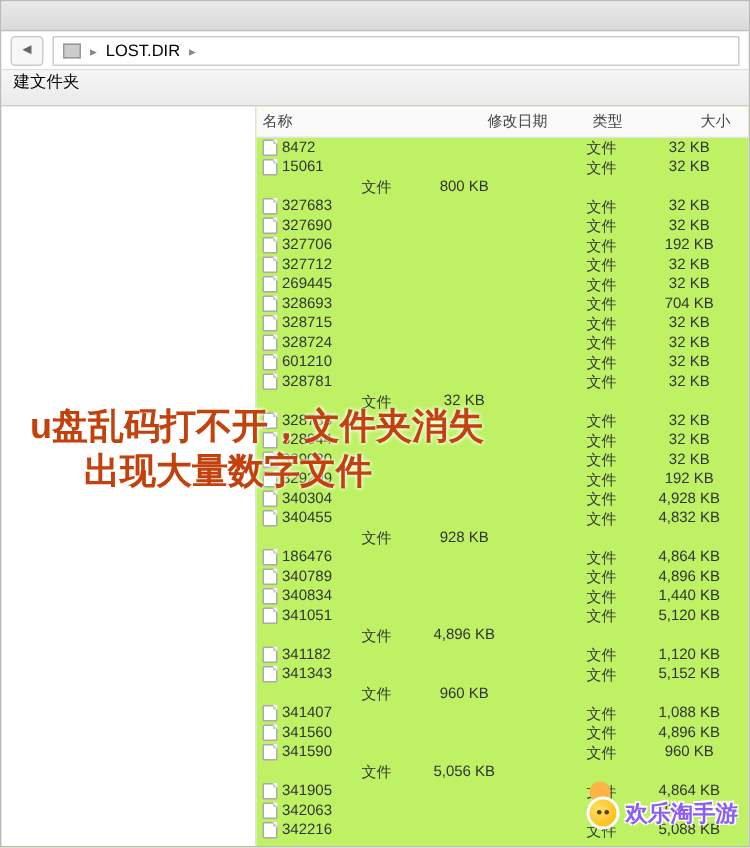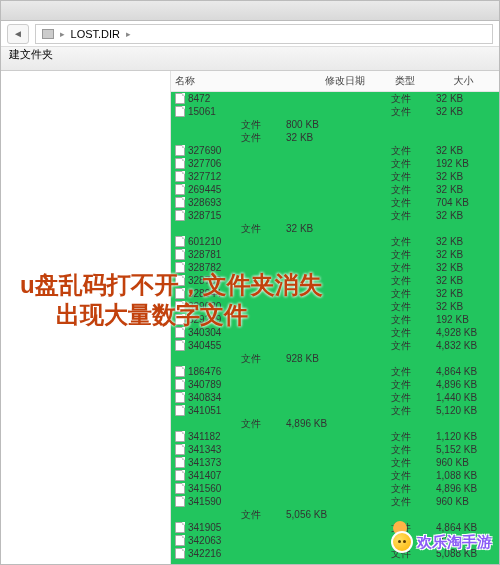--- a/index.html
+++ b/index.html
@@ -66,50 +66,50 @@
   display: flex;
   overflow: hidden;
 }
 .sidebar {
   width: 170px;
   border-right: 1px solid #e0e0e0;
   background: #fff;
 }
 .filelist {
   flex: 1;
-  background: #22c55e;
+  background: #bef264;
   display: flex;
   flex-direction: column;
   font-size: 10px;
 }
 .columns {
   display: flex;
   padding: 3px 0;
   border-bottom: 1px solid #e4e4e4;
   color: #444;
   background: #fafafa;
 }
 .columns > div { padding: 0 4px; }
 .col-name { width: 150px; }
 .col-date { width: 70px; }
 .col-type { width: 45px; }
-.col-size { width: 55px; text-align: center; }
+.col-size { width: 55px; text-align: right; }
 .rows {
   flex: 1;
   overflow: hidden;
 }
 .row {
   display: flex;
   align-items: center;
   height: 13px;
   padding: 0 0;
   color: #333;
 }
 .row .col-name { display: flex; align-items: center; gap: 3px; padding-left: 4px; }
-.row .col-size { text-align: left; padding-right: 8px; color: #333; }
+.row .col-size { text-align: center; padding-right: 8px; color: #333; }
 .file-icon {
   width: 10px; height: 11px;
   border: 1px solid #aaa;
   background: #fff;
   border-radius: 1px;
   flex-shrink: 0;
   position: relative;
 }
 .file-icon::after {
   content: '';
@@ -227,20 +227,24 @@
             <div class="col-date"></div>
             <div class="col-type">文件</div>
             <div class="col-size">32 KB</div>
           </div>
           <div class="row">
             <div class="col-date"></div>
             <div class="col-type">文件</div>
             <div class="col-size">800 KB</div>
           </div>
           <div class="row">
+            <div class="col-name">
+              <span class="file-icon"></span>
+              <span>327683</span>
+            </div>
             <div class="col-date"></div>
             <div class="col-type">文件</div>
             <div class="col-size">32 KB</div>
           </div>
           <div class="row">
             <div class="col-name">
               <span class="file-icon"></span>
               <span>327690</span>
             </div>
             <div class="col-date"></div>
@@ -286,20 +290,24 @@
           <div class="row">
             <div class="col-name">
               <span class="file-icon"></span>
               <span>328715</span>
             </div>
             <div class="col-date"></div>
             <div class="col-type">文件</div>
             <div class="col-size">32 KB</div>
           </div>
           <div class="row">
+            <div class="col-name">
+              <span class="file-icon"></span>
+              <span>328724</span>
+            </div>
             <div class="col-date"></div>
             <div class="col-type">文件</div>
             <div class="col-size">32 KB</div>
           </div>
           <div class="row">
             <div class="col-name">
               <span class="file-icon"></span>
               <span>601210</span>
             </div>
             <div class="col-date"></div>
@@ -309,24 +317,20 @@
           <div class="row">
             <div class="col-name">
               <span class="file-icon"></span>
               <span>328781</span>
             </div>
             <div class="col-date"></div>
             <div class="col-type">文件</div>
             <div class="col-size">32 KB</div>
           </div>
           <div class="row">
-            <div class="col-name">
-              <span class="file-icon"></span>
-              <span>328782</span>
-            </div>
             <div class="col-date"></div>
             <div class="col-type">文件</div>
             <div class="col-size">32 KB</div>
           </div>
           <div class="row">
             <div class="col-name">
               <span class="file-icon"></span>
               <span>328783</span>
             </div>
             <div class="col-date"></div>
@@ -436,24 +440,20 @@
           <div class="row">
             <div class="col-name">
               <span class="file-icon"></span>
               <span>341343</span>
             </div>
             <div class="col-date"></div>
             <div class="col-type">文件</div>
             <div class="col-size">5,152 KB</div>
           </div>
           <div class="row">
-            <div class="col-name">
-              <span class="file-icon"></span>
-              <span>341373</span>
-            </div>
             <div class="col-date"></div>
             <div class="col-type">文件</div>
             <div class="col-size">960 KB</div>
           </div>
           <div class="row">
             <div class="col-name">
               <span class="file-icon"></span>
               <span>341407</span>
             </div>
             <div class="col-date"></div>

